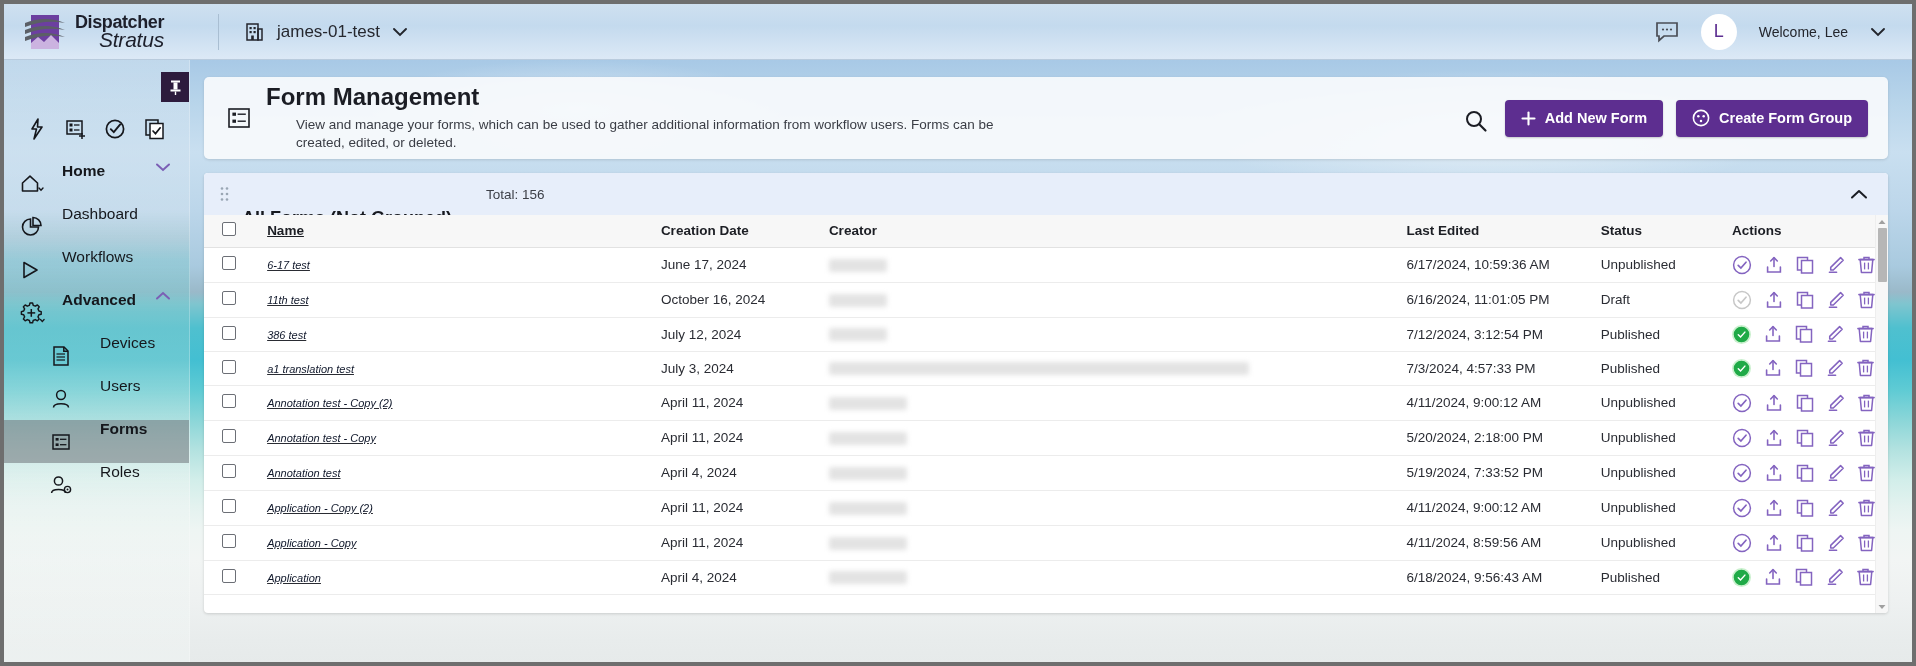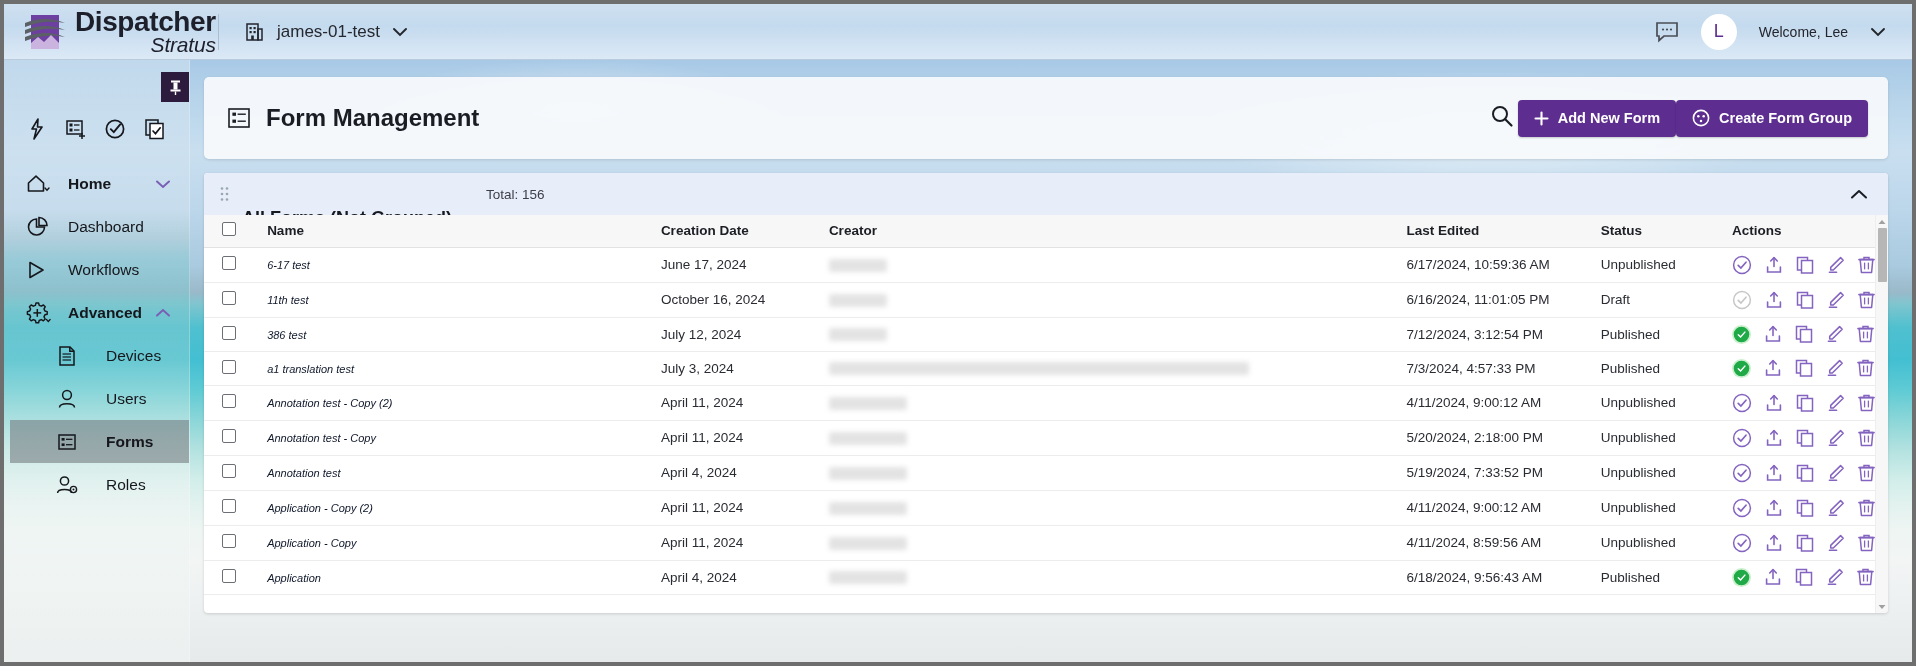--- a/index.html
+++ b/index.html
@@ -19,21 +19,21 @@
   #topbar {
     position: absolute; left: 0; top: 0; width: 1908px; height: 56px;
     background: linear-gradient(180deg,#cfe0f0 0%, #c4daee 40%, #dce9f6 100%);
     display: flex; align-items: center; z-index: 40;
     border-bottom: 1px solid #b9cbdd;
   }
   .brand { display: flex; align-items: center; padding-left: 20px; width: 200px; }
   .brand-mark { width: 42px; height: 38px; margin-right: 9px; flex: 0 0 auto; }
   .brand-text { line-height: 1; }
   .brand-text .l1 {
-    font-size: 28px; font-weight: 700; color: #1d1f2b; letter-spacing: -.4px;
+    font-size: 18px; font-weight: 700; color: #1d1f2b; letter-spacing: -.4px;
   }
   .brand-text .l2 {
     font-size: 21px; font-style: italic; color: #1d1f2b; text-align: right;
     margin-top: -2px; letter-spacing: -.2px;
   }
   .vdiv { width: 1px; height: 36px; background: #a9bed2; margin: 0 24px 0 14px; }
   .tenant { display: flex; align-items: center; gap: 12px; cursor: default; }
   .tenant .label { font-size: 17px; color: #26282f; }
   .spacer { flex: 1 1 auto; }
   .top-right { display: flex; align-items: center; gap: 22px; padding-right: 26px; }
@@ -96,22 +96,22 @@
     background: #2d1b3d; display: flex; align-items: center; justify-content: center;
     cursor: pointer;
   }
   .quick-icons {
     display: flex; align-items: center; justify-content: space-around;
     padding: 0 14px; height: 46px; margin-top: 46px;
   }
   .quick-icons .qi { cursor: pointer; display: flex; }
   .nav { margin-top: 10px; }
   .nav-item {
-    display: flex; align-items: center; height: 43px; padding-left: 16px;
-    cursor: pointer; position: relative; margin-left: 6px;
+    display: flex; height: 43px; padding-left: 16px;
+    cursor: pointer; position: relative;
   }
   .nav-item .ico { width: 42px; display: flex; align-items: center; }
   .nav-item .txt { font-size: 15.5px; color: #15171c; }
   .nav-item.group > .txt { font-weight: 700; }
   .nav-item .caret { position: absolute; right: 18px; display: flex; }
   .nav-item.sub { padding-left: 16px; }
   .nav-item.sub .ico { width: 42px; justify-content: center; margin-left: 20px; }
   .nav-item.sub .txt { margin-left: 18px; }
   .nav-item.active { background: rgba(110,115,120,.55); }
   .nav-item.active .txt { font-weight: 700; }
@@ -128,21 +128,21 @@
     border-radius: 5px; height: 82px; display: flex; align-items: center;
     padding: 0 20px 0 22px; box-shadow: 0 1px 3px rgba(0,0,0,.12);
   }
   .page-card .hicon { margin-right: 14px; display: flex; }
   .page-head-txt { flex: 0 1 auto; max-width: 770px; }
   .page-title { font-size: 24px; font-weight: 700; color: #1b1d24; line-height: 1.1; }
   .page-desc {
     font-size: 13.5px; color: #3a3d45; line-height: 1.32; margin-top: 5px;
     padding-left: 30px; max-width: 760px;
   }
-  .page-actions { margin-left: auto; display: flex; align-items: flex-start; }
+  .page-actions { margin-left: auto; display: flex; align-items: flex-end; gap: 13px; }
   .search-btn { cursor: pointer; display: flex; padding: 4px; }
   .btn {
     background: #5d2e90; color: #fff; border: none; border-radius: 4px;
     height: 37px; padding: 0 16px; font-size: 14.5px; font-weight: 700;
     display: inline-flex; align-items: center; gap: 9px; cursor: pointer;
     font-family: "Liberation Sans", sans-serif; white-space: nowrap;
     box-shadow: 0 1px 2px rgba(0,0,0,.2);
   }
 
   
@@ -164,21 +164,21 @@
   table { width: 100%; border-collapse: collapse; table-layout: fixed; }
   thead th {
     background: #f7f7f7; text-align: left; font-size: 13.5px; font-weight: 700;
     color: #1c1e24; height: 32px; padding: 0 8px; border-bottom: 1px solid #e2e2e2;
   }
   tbody td {
     font-size: 13.5px; color: #2a2c33; padding: 7px 8px;
     border-bottom: 1px solid #ececec; vertical-align: middle;
   }
   .c-check { width: 42px; padding-left: 18px !important; }
-  .c-name  { width: 300px; }
+  .c-name  { width: 300px; text-decoration: underline; }
   .c-date  { width: 128px; }
   .c-creator { width: 440px; }
   .c-edited { width: 148px; }
   .c-status { width: 100px; }
   .c-actions { width: 125px; }
   .name-cell { font-style: italic; font-size: 11px; color: #0f172a; }
   .chk {
     width: 14px; height: 14px; border: 1px solid #6c6f76; border-radius: 2px;
     background: #fff; display: inline-block; cursor: pointer;
   }
@@ -415,20 +415,21 @@
         <svg width="26" height="26" viewBox="0 0 26 26">
           <rect x="3" y="4" width="20" height="18" fill="none" stroke="#1b1d24" stroke-width="1.6"></rect>
           <rect x="6.4" y="7.6" width="3.6" height="3.2" fill="#1b1d24"></rect>
           <line x1="11.6" y1="9.2" x2="19.8" y2="9.2" stroke="#1b1d24" stroke-width="1.4"></line>
           <rect x="6.4" y="14.6" width="3.6" height="3.2" fill="#1b1d24"></rect>
           <line x1="11.6" y1="16.2" x2="19.8" y2="16.2" stroke="#1b1d24" stroke-width="1.4"></line>
         </svg>
       </span>
       <div class="page-head-txt">
         <div class="page-title">Form Management</div>
+        <div class="page-desc">View and manage your forms, which can be used to gather additional information from workflow users. Forms can be created, edited, or deleted.</div>
       </div>
       <div class="page-actions">
         <span class="search-btn">
           <svg width="24" height="24" viewBox="0 0 24 24">
             <circle cx="10" cy="10" r="7" fill="none" stroke="#1b1d24" stroke-width="2"></circle>
             <line x1="15.2" y1="15.2" x2="21.5" y2="21.5" stroke="#1b1d24" stroke-width="2.2" stroke-linecap="round"></line>
           </svg>
         </span>
         <button class="btn">
           <svg width="15" height="15" viewBox="0 0 15 15">

